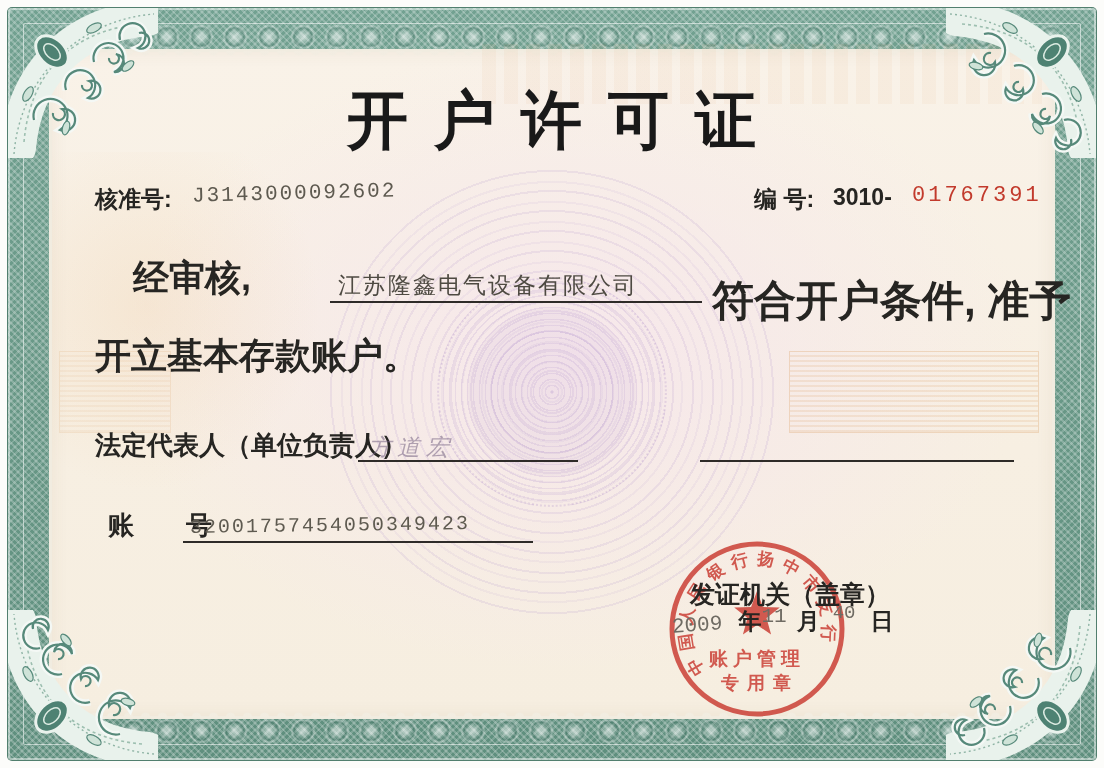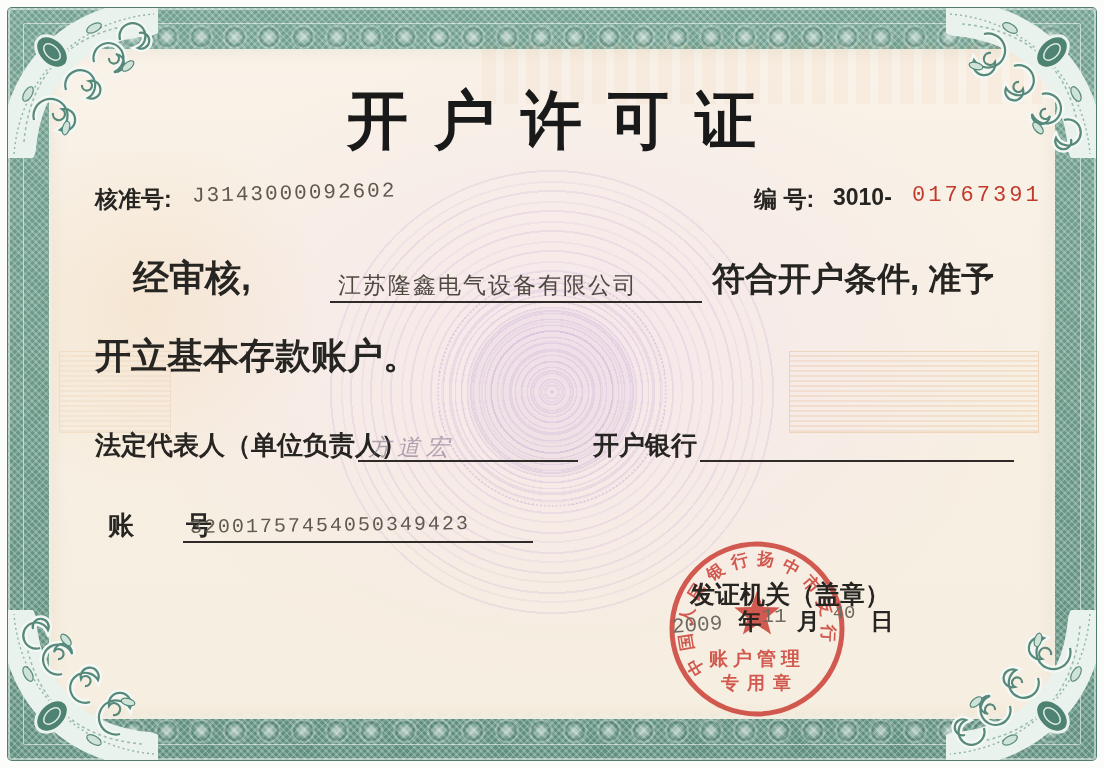--- a/index.html
+++ b/index.html
@@ -152,29 +152,28 @@
     <span class="abs label" style="left:95px;top:184px;font-size:23px;">核准号:</span>
     <span class="abs mono typed" style="left:192px;top:182px;font-size:21px;transform:rotate(-1.5deg);">J3143000092602</span>
 
     <span class="abs label" style="left:754px;top:184px;font-size:23px;">编 号:</span>
     <span class="abs label" style="left:833px;top:184px;font-size:23px;">3010-</span>
     <span class="abs mono red" style="left:912px;top:183px;font-size:22px;">01767391</span>
 
     <span class="abs label" style="left:133px;top:254px;font-size:36px;">经审核,</span>
     <div class="rule" style="left:330px;top:301px;width:372px;"></div>
     <span class="abs filled" style="left:338px;top:270px;font-size:23px;letter-spacing:2px;">江苏隆鑫电气设备有限公司</span>
-    <span class="abs label" style="left:712px;top:257px;font-size:33px;">符合开户条件, 准予</span>
+    <span class="abs label" style="left:712px;top:273px;font-size:42px;">符合开户条件, 准予</span>
 
     <span class="abs label" style="left:95px;top:332px;font-size:36px;">开立基本存款账户。</span>
 
     <span class="abs label" style="left:95px;top:428px;font-size:26px;">法定代表人（单位负责人）</span>
     <div class="rule" style="left:358px;top:460px;width:220px;"></div>
     <span class="abs faint-name" style="left:368px;top:432px;font-size:23px;">方道宏</span>
 
-    <span class="abs label" style="left:593px;top:428px;font-size:26px;">开户银行</span>
     <div class="rule" style="left:700px;top:460px;width:314px;"></div>
 
     <span class="abs label" style="left:108px;top:508px;font-size:26px;">账　　号</span>
     <div class="rule" style="left:183px;top:541px;width:350px;"></div>
     <span class="abs mono typed" style="left:190px;top:514px;font-size:20px;transform:rotate(-0.8deg);">32001757454050349423</span>
 
     <span class="abs label" style="left:690px;top:578px;font-size:25px;z-index:3;">发证机关（盖章）</span>
 
     <div class="abs date-row" style="left:672px;top:606px;z-index:3;">
       <span class="date-num" style="transform:rotate(-4deg);">2009</span>

